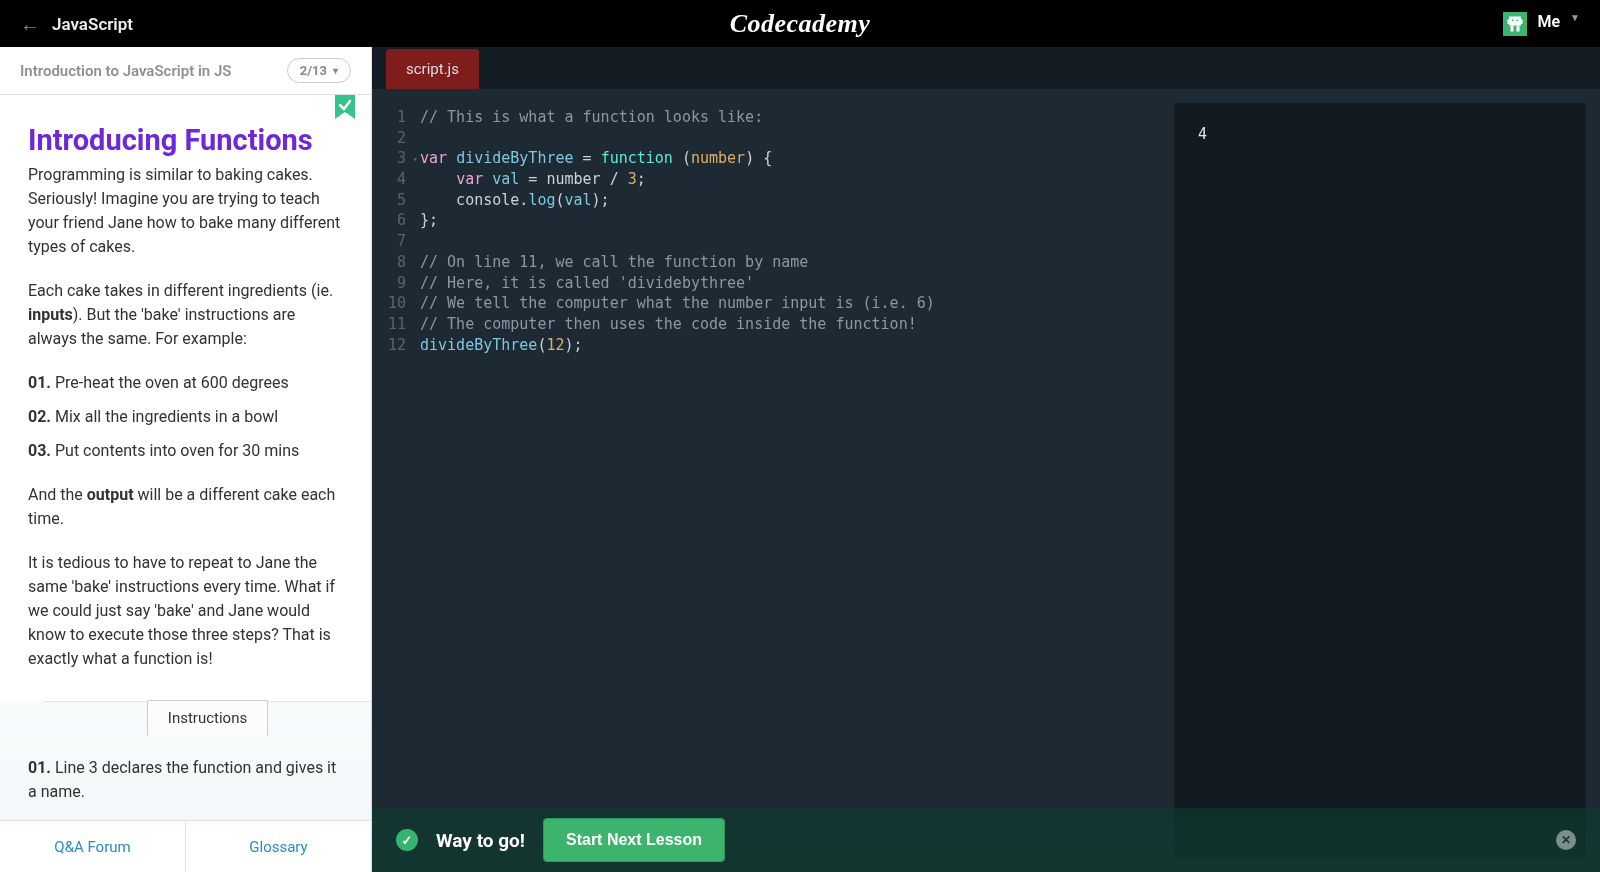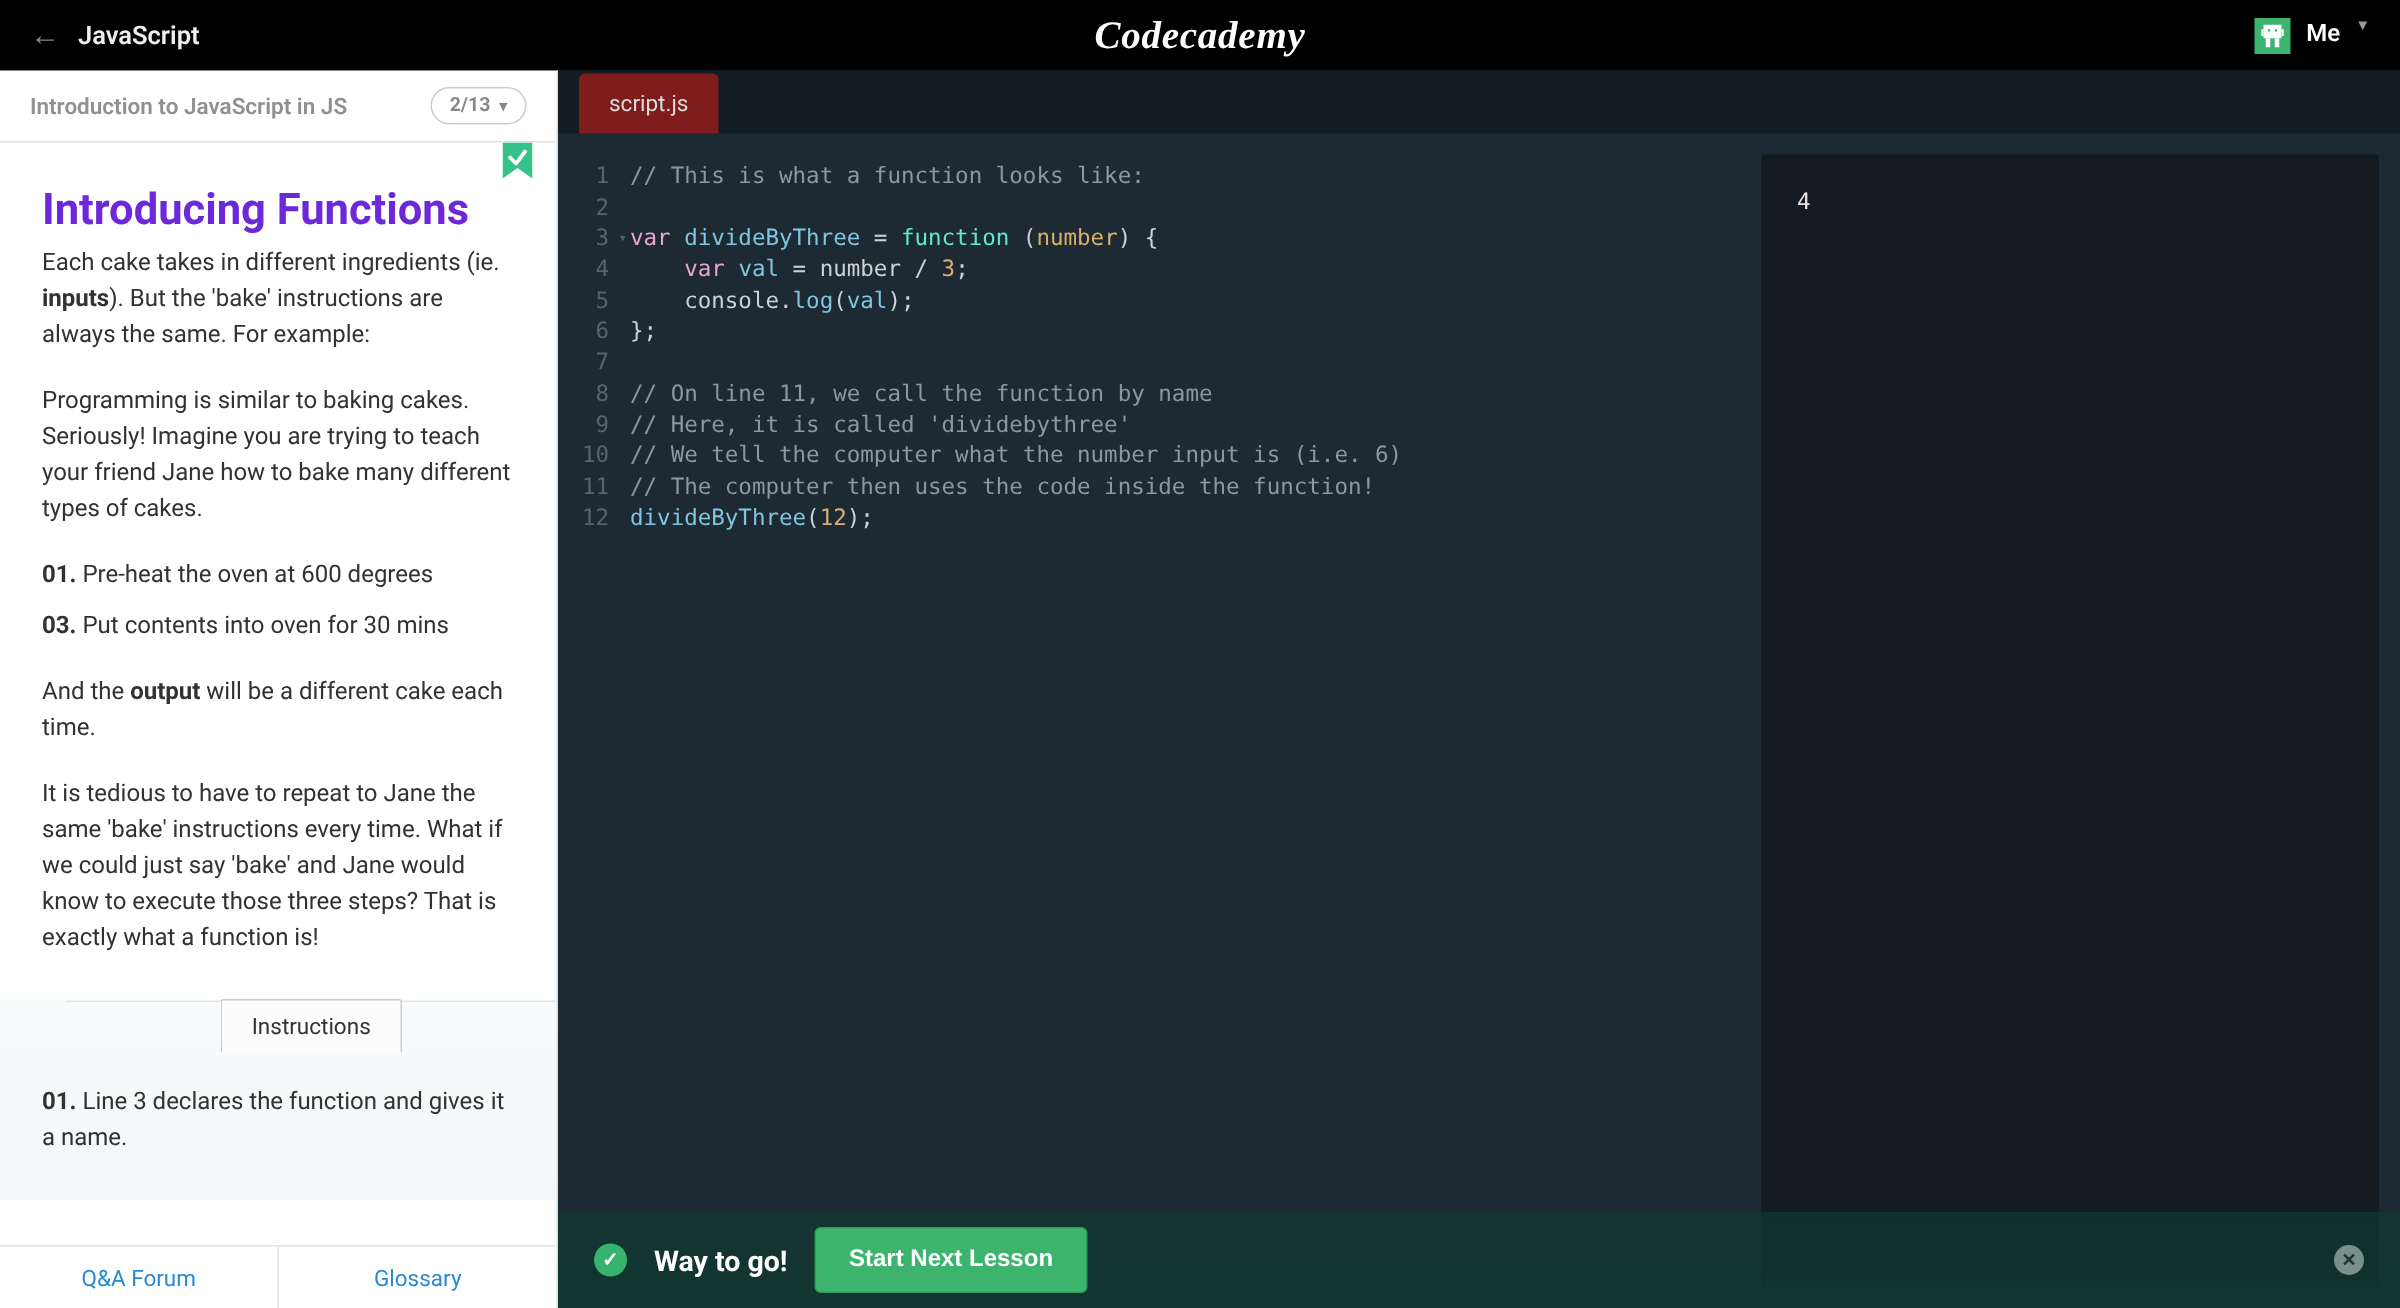--- a/index.html
+++ b/index.html
@@ -36,21 +36,21 @@
     .bold { font-weight: 700; }
     
     .instructions-block { border-top: 1px solid #e5e5e5; margin-left: 44px;}
     .instructions-tab-wrap { display: flex; justify-content: center; margin-top: -1px; }
     .instructions-tab { border: 1px solid #ccc; border-bottom: none; background: #fff; padding: 8px 20px; font-size: 15px; color: #333; border-radius: 2px 2px 0 0; position: relative; top: -18px; background:#fcfcfc; border-bottom: 1px solid #fcfcfc;}
     
     .instructions-tab { top: 0; margin-top: -1px; }
     .instructions-body { padding: 20px 28px; font-size: 16px; line-height: 1.5; color: #323232; }
     .instructions-area { background: linear-gradient(#f8fbfc, #f2f7f9); }
 
-    .sidebar-footer { height: 42px; border-top: 1px solid #e0e0e0; display: flex; }
+    .sidebar-footer { height: 52px; border-top: 1px solid #e0e0e0; display: flex; }
     .sidebar-footer a { flex: 1; display: flex; align-items: center; justify-content: center; color: #268bd2; font-size: 15px; text-decoration: none; cursor: pointer; }
     .sidebar-footer a:first-child { border-right: 1px solid #e0e0e0; }
 
     .sidebar-scroll::-webkit-scrollbar { width: 8px; }
     .sidebar-scroll::-webkit-scrollbar-track { background: #f0f0f0; }
     .sidebar-scroll::-webkit-scrollbar-thumb { background: #bbb; border-radius: 4px; }
 
     .editor-area { flex: 1; background: #1e2a33; display: flex; flex-direction: column; position: relative; }
     .editor-tabs { height: 42px; background: #141d24; display: flex; align-items: flex-end; padding-left: 14px; }
     .editor-tab { background: #7f1d1d; color: #ddd; padding: 11px 20px; font-size: 15px; border-radius: 4px 4px 0 0; cursor: pointer; }
@@ -118,24 +118,25 @@
     <div class="bookmark">
       <svg viewBox="0 0 20 28">
           <path d="M0 0 H20 V24 L10 17 L0 24 Z" fill="#36c28b"></path>
           <path d="M5 10 L9 14 L15 6" stroke="#fff" stroke-width="2.5" fill="none" stroke-linecap="round" stroke-linejoin="round"></path>
         </svg>
     </div>
 
     <div class="sidebar-scroll">
       <div class="lesson-content">
         <h1 class="lesson-title">Introducing Functions</h1>
+        <p>Programming is similar to baking cakes. Seriously! Imagine you are trying to teach your friend Jane how to bake many different types of cakes.</p>
         <p><span>Each cake takes in different ingredients (ie. </span><span class="bold">inputs</span><span>). But the 'bake' instructions are always the same. For example:</span></p>
-        <p>Programming is similar to baking cakes. Seriously! Imagine you are trying to teach your friend Jane how to bake many different types of cakes.</p>
         <div>
           <div class="ol-item"><span class="ol-num">01.</span> <span>Pre-heat the oven at 600 degrees</span></div>
+          <div class="ol-item"><span class="ol-num">02.</span> <span>Mix all the ingredients in a bowl</span></div>
           <div class="ol-item"><span class="ol-num">03.</span> <span>Put contents into oven for 30 mins</span></div>
         </div>
         <p style="margin-top:20px"><span>And the </span><span class="bold">output</span><span> will be a different cake each time.</span></p>
         <p>It is tedious to have to repeat to Jane the same 'bake' instructions every time. What if we could just say 'bake' and Jane would know to execute those three steps? That is exactly what a function is!</p>
       </div>
       <div class="instructions-area">
         <div class="instructions-block">
           <div class="instructions-tab-wrap">
               <div class="instructions-tab">Instructions</div>
             </div>

